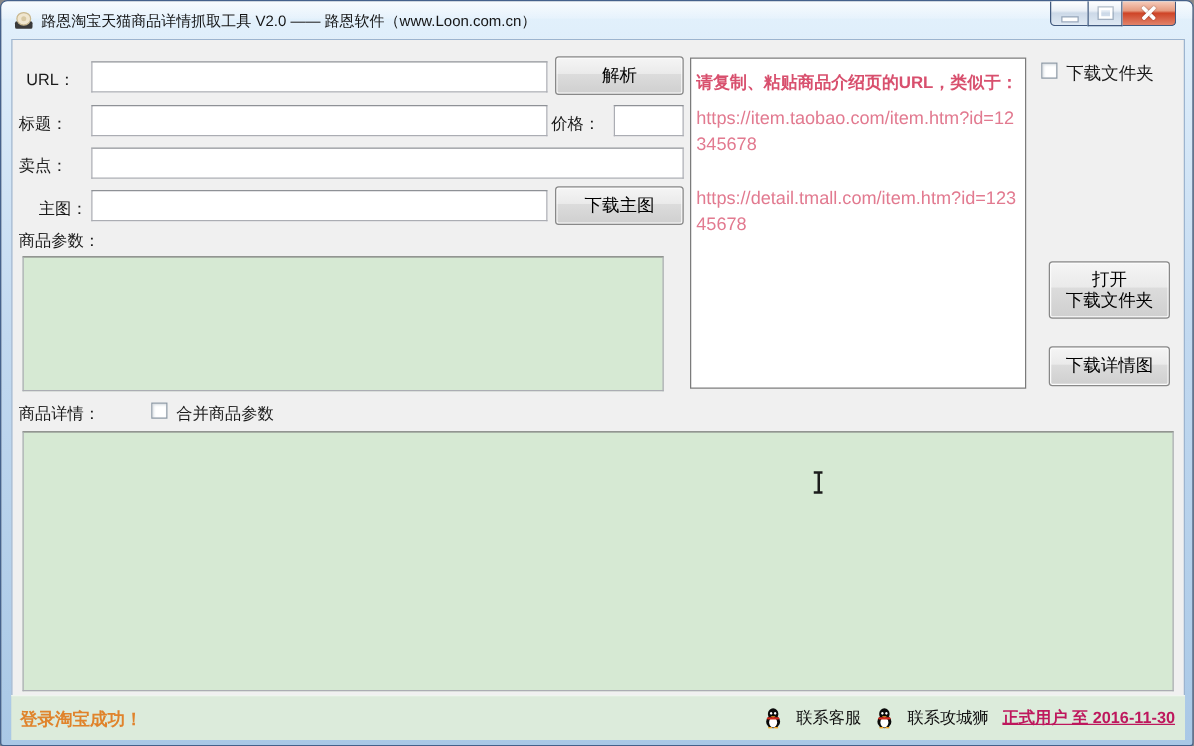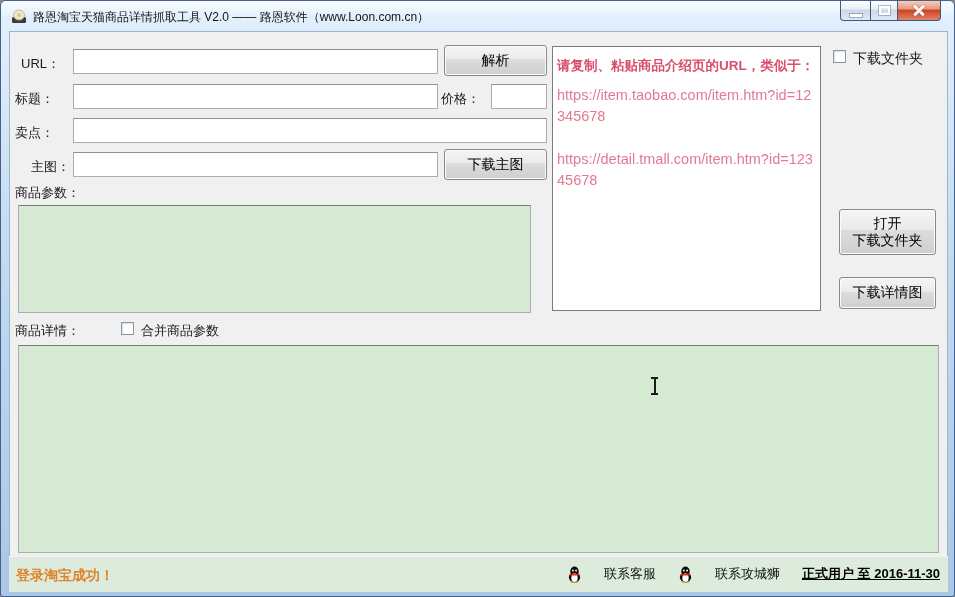--- a/index.html
+++ b/index.html
@@ -60,23 +60,23 @@
   
   .hint-panel { position:absolute; left:543px; top:15px; width:269px; height:265px;
     background:#fff; border:1px solid #7b7b7b; padding:10px 4px; overflow:hidden; }
   .hint-intro { color:#d8506e; font-size:13.5px; font-weight:bold; margin-bottom:10px; }
   .hint-url { color:#e27a90; font-size:14.5px; line-height:1.45; word-break:break-all; margin-bottom:22px; }
 
   
   .statusbar { position:absolute; left:0; top:525px; width:939px; height:36px;
     background:#dcebdb; border-top:1px solid #eef5ee; display:flex; align-items:center; }
   .login-status { position:absolute; left:7px; top:10px; font-size:14px; font-weight:bold; color:#e0832b; }
-  .status-right { position:absolute; right:8px; top:8px; display:flex; align-items:center; gap:22px; }
+  .status-right { position:absolute; right:8px; top:8px; display:flex; align-items:center; gap:11px; }
   .contact { font-size:13px; color:#111; }
-  .license { font-size:13px; font-weight:bold; color:#000000; text-decoration:underline; white-space:nowrap; }
+  .license { font-size:13px; font-weight:bold; color:#be185d; text-decoration:underline; white-space:nowrap; }
 
   
   .ibeam { position:absolute; left:649px; top:376px; width:9px; height:18px; }
   .ibeam .stem { position:absolute; left:3.5px; top:1px; width:2px; height:16px; background:#1c1c1c; }
   .ibeam::before { content:""; position:absolute; left:1px; top:0; width:7px; height:2px; background:#1c1c1c; }
   .ibeam::after  { content:""; position:absolute; left:1px; bottom:0; width:7px; height:2px; background:#1c1c1c; }
 </style>
 </head>
 <body>
 

